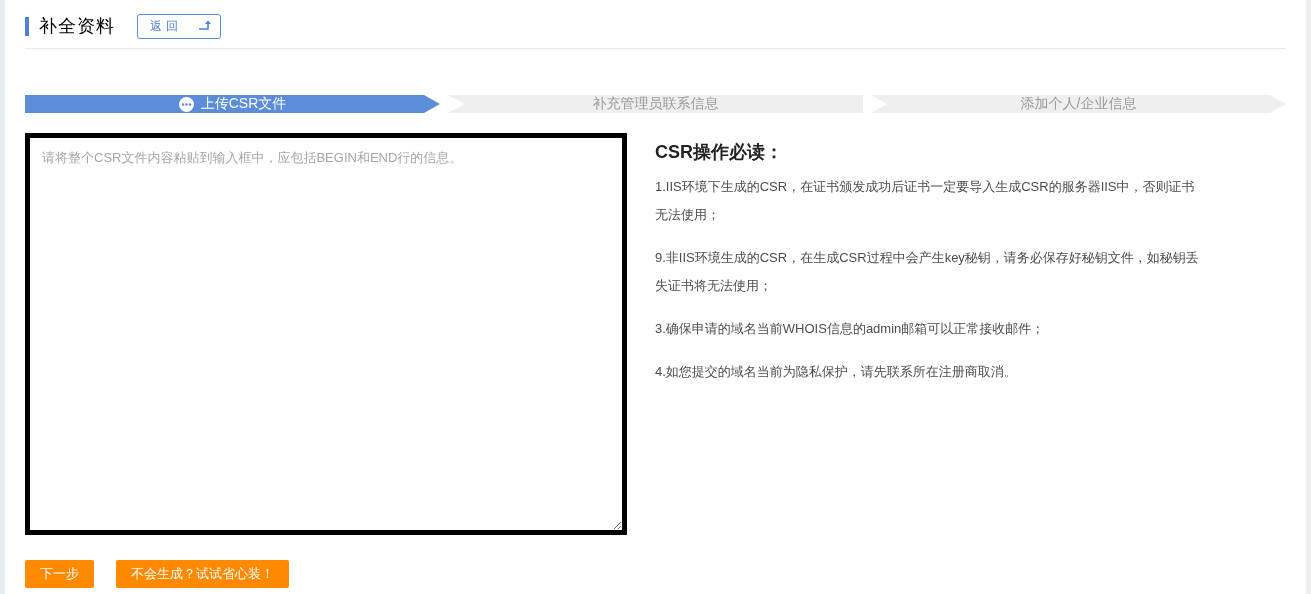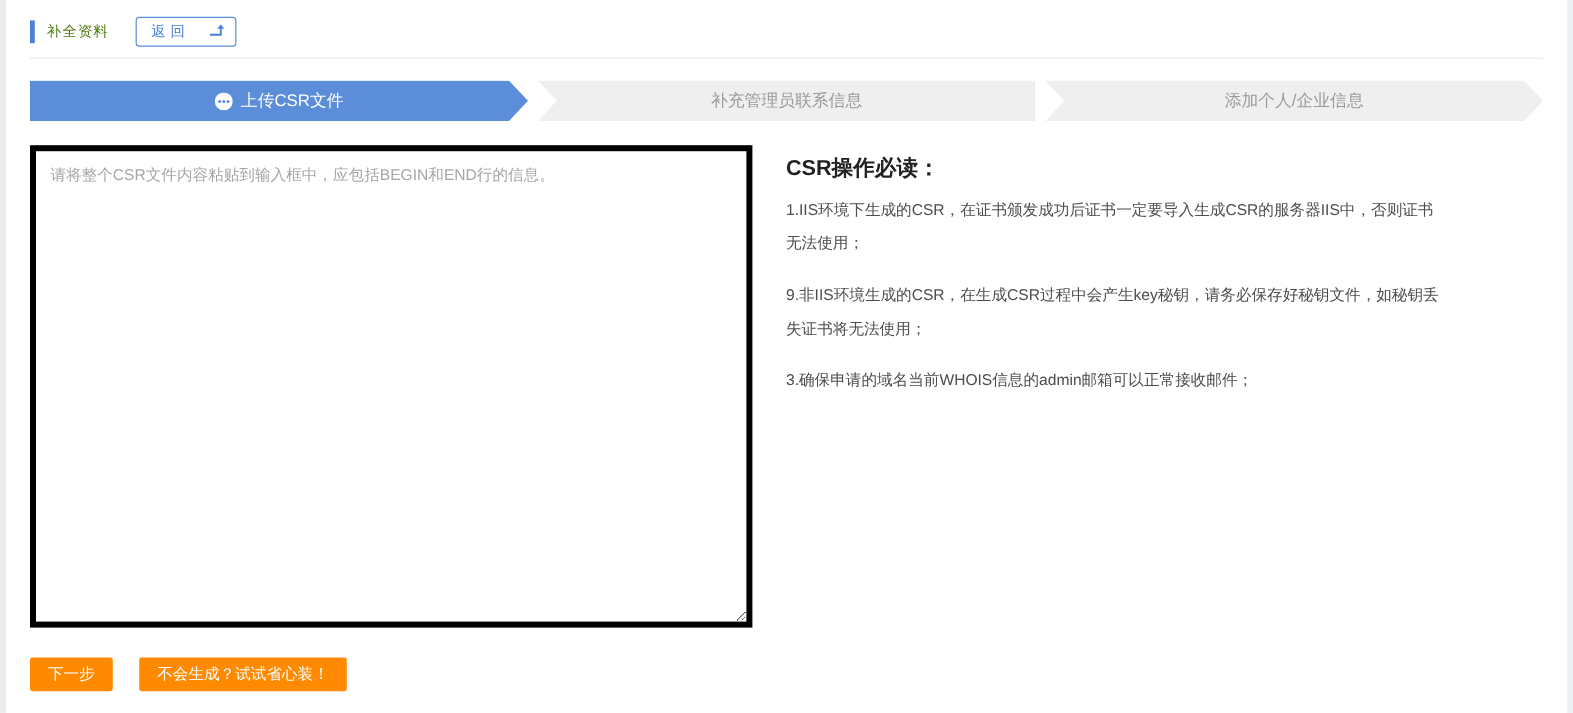--- a/index.html
+++ b/index.html
@@ -8,30 +8,30 @@
 
   .edge-strip { position: absolute; top: 0; bottom: 0; width: 5px; background: #e9ecef; }
   .edge-strip.left { left: 0; }
   .edge-strip.right { right: 0; background: #eceef0; }
 
   .container { position: absolute; left: 25px; right: 25px; top: 0; }
 
   
   .page-header { display: flex; align-items: center; padding-top: 14px; height: 38px; }
   .title-bar { width: 4px; height: 19px; background: #4d80d6; margin-right: 10px; }
-  .page-title { font-size: 12px; color: #4d7c0f; font-weight: 400; letter-spacing: 1px; }
+  .page-title { font-size: 18px; color: #000000; font-weight: 400; letter-spacing: 1px; }
   .back-btn { margin-left: 22px; display: inline-flex; align-items: center; gap: 16px;
     border: 1px solid #5a8edd; border-radius: 3px; background: #fff; color: #4a81d9;
     font-size: 12px; letter-spacing: 4px; padding: 3px 8px 3px 12px; cursor: pointer;
     font-family: inherit; }
   .back-btn svg { flex: 0 0 auto; }
   .divider { border: none; border-top: 1px solid #e8e8e8; margin-top: 10px; }
 
   
-  .steps { display: flex; gap: 8px; margin-top: 18px; height: 34px; }
+  .steps { display: flex; gap: 8px; margin-top: 30px; height: 34px; align-items: flex-end; }
   .step { flex: 1; display: flex; align-items: center; justify-content: center; gap: 7px;
     background: #efefef; color: #9a9a9a; font-size: 14px; }
   .step.first { clip-path: polygon(0 0, calc(100% - 16px) 0, 100% 50%, calc(100% - 16px) 100%, 0 100%); }
   .step.mid   { clip-path: polygon(0 0, calc(100% - 16px) 0, 100% 50%, calc(100% - 16px) 100%, 0 100%, 16px 50%); }
   .step.last  { clip-path: polygon(0 0, 100% 0, 100% 100%, 0 100%, 16px 50%); }
   .step.active { background: #5b8dd9; color: #ffffff; }
   .step .ellipsis-icon { display: inline-flex; }
 
   
   .content { display: flex; margin-top: 20px; align-items: flex-start; }
@@ -96,20 +96,21 @@
   </div>
 
   <div class="content">
     <textarea class="csr-textarea" placeholder="请将整个CSR文件内容粘贴到输入框中，应包括BEGIN和END行的信息。" style=""></textarea>
 
     <div class="notice">
       <div class="notice-title">CSR操作必读：</div>
       <p class="notice-item">1.IIS环境下生成的CSR，在证书颁发成功后证书一定要导入生成CSR的服务器IIS中，否则证书无法使用；</p>
       <p class="notice-item">9.非IIS环境生成的CSR，在生成CSR过程中会产生key秘钥，请务必保存好秘钥文件，如秘钥丢失证书将无法使用；</p>
       <p class="notice-item">3.确保申请的域名当前WHOIS信息的admin邮箱可以正常接收邮件；</p>
+      <p class="notice-item">4.如您提交的域名当前为隐私保护，请先联系所在注册商取消。</p>
     </div>
   </div>
 
   <div class="actions">
     <button class="btn-orange">下一步</button>
     <button class="btn-orange">不会生成？试试省心装！</button>
   </div>
 
 </div>
 

